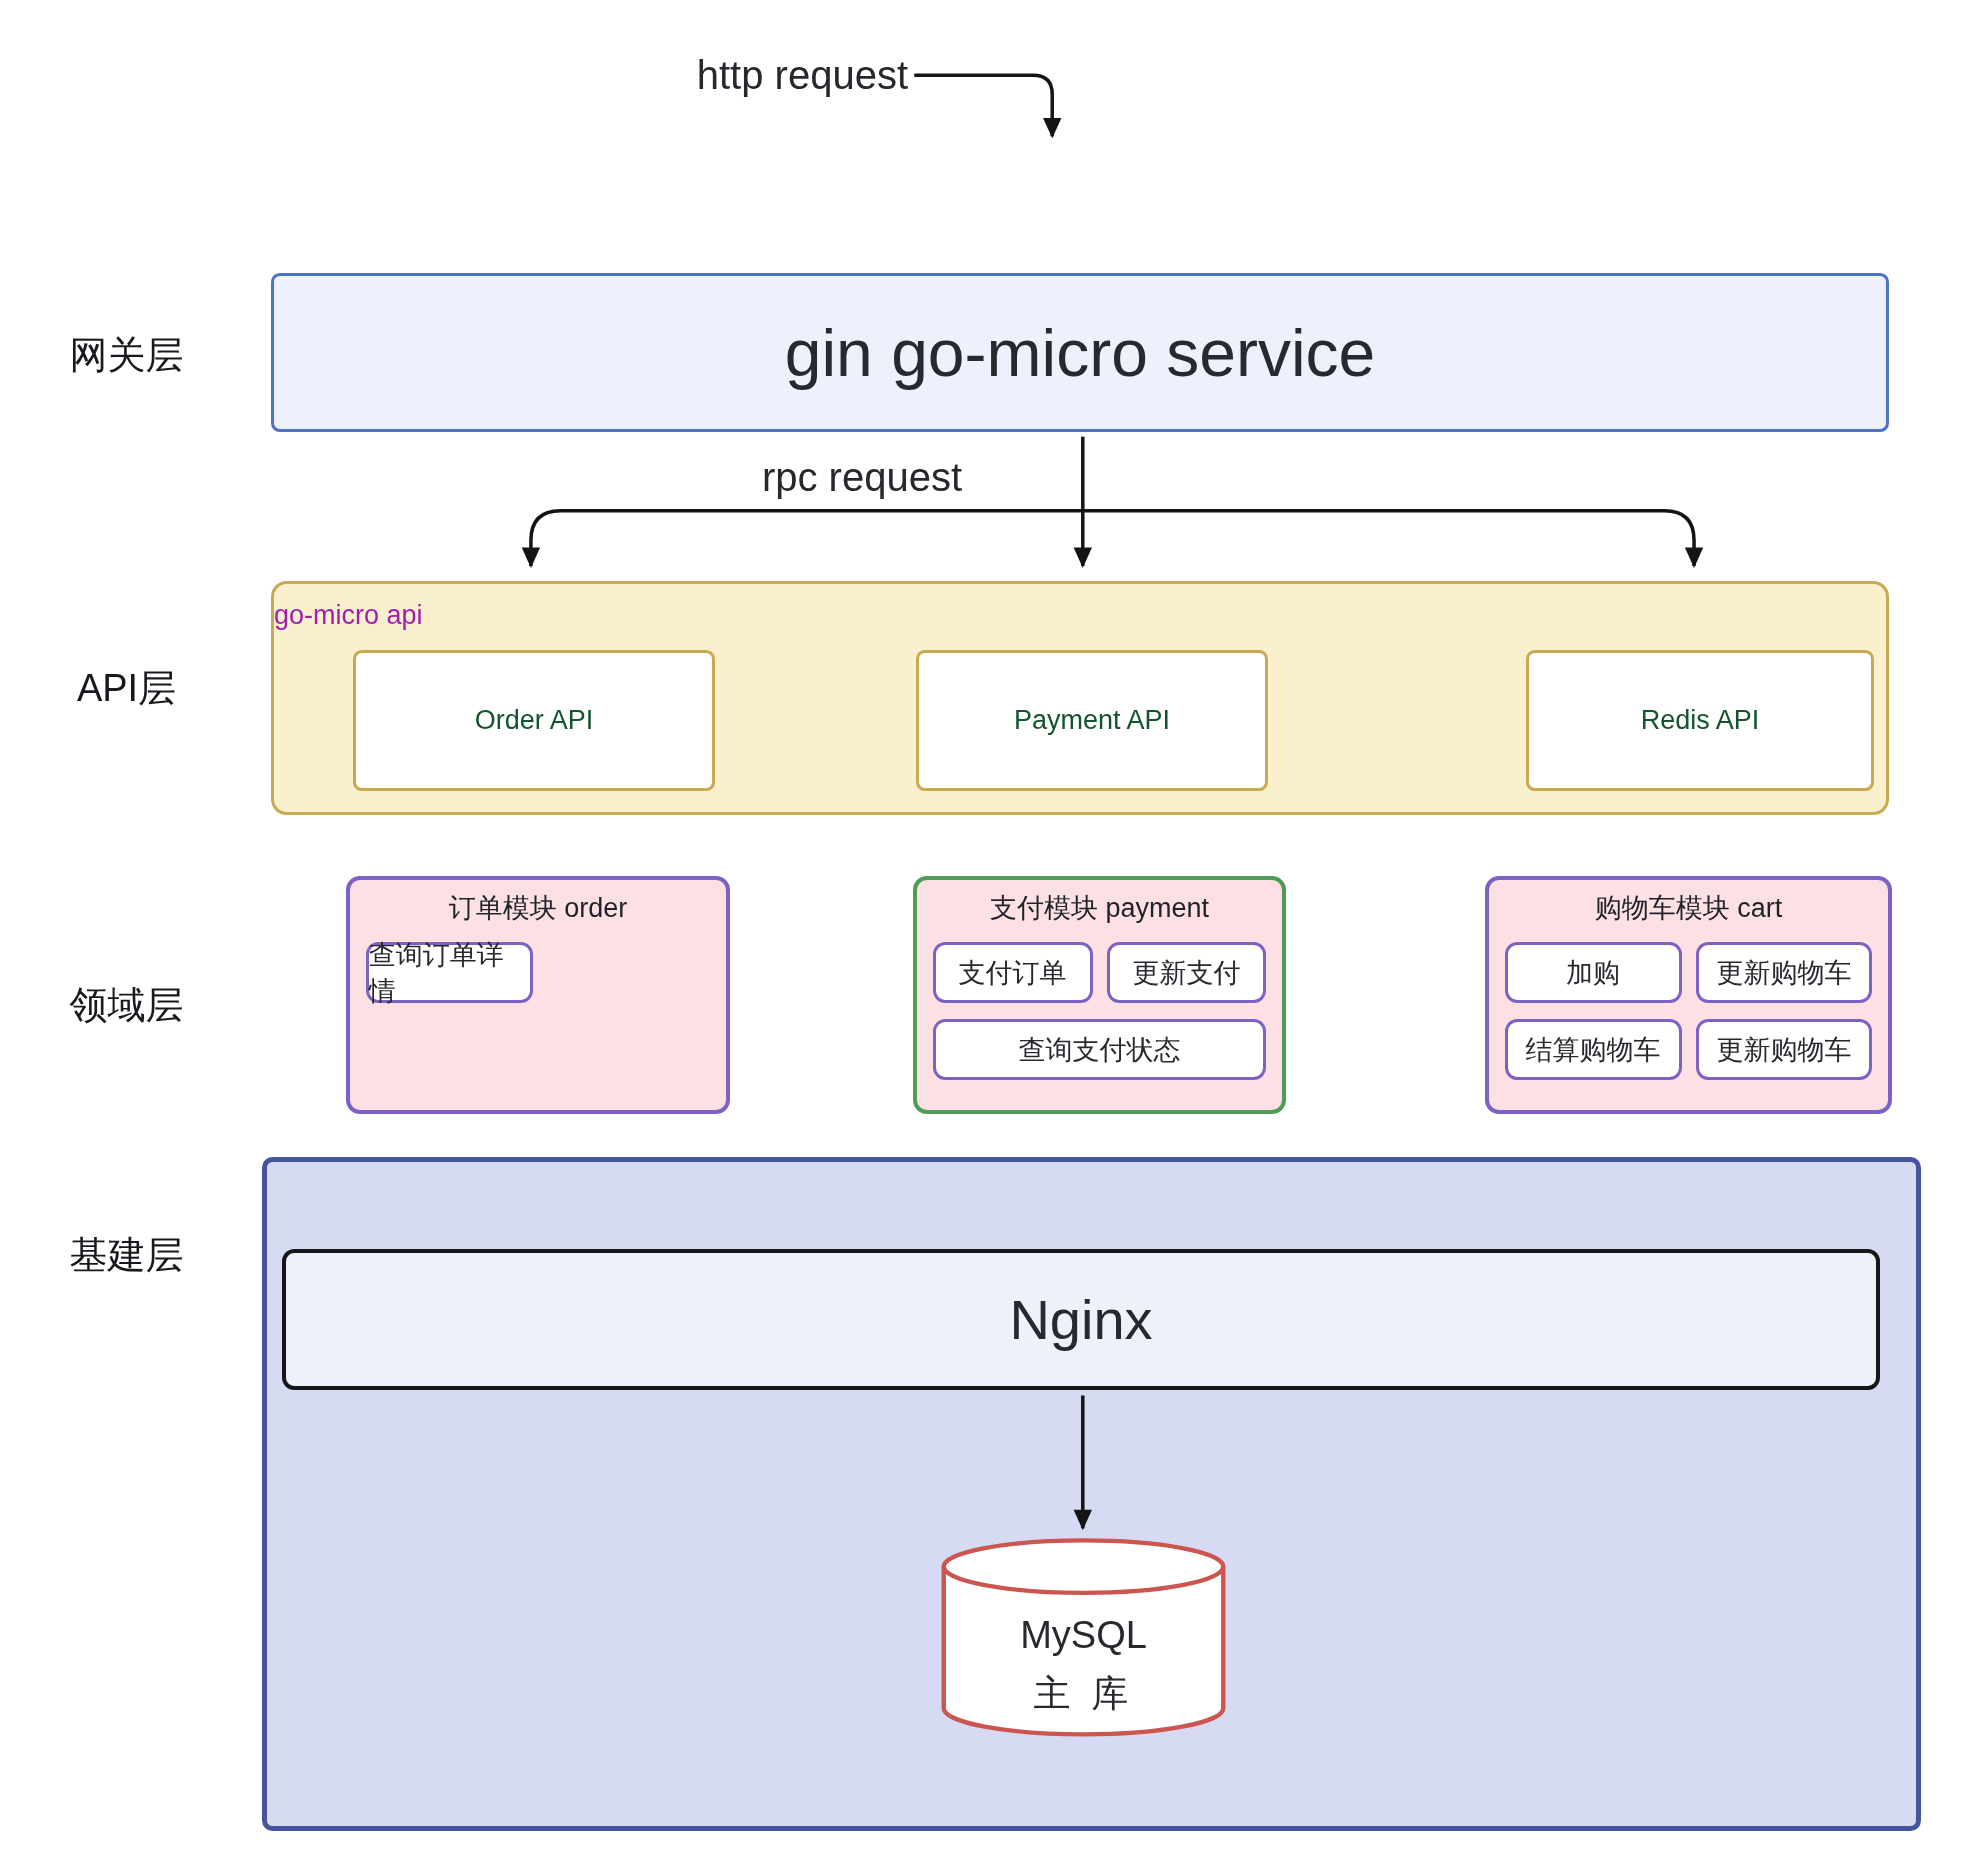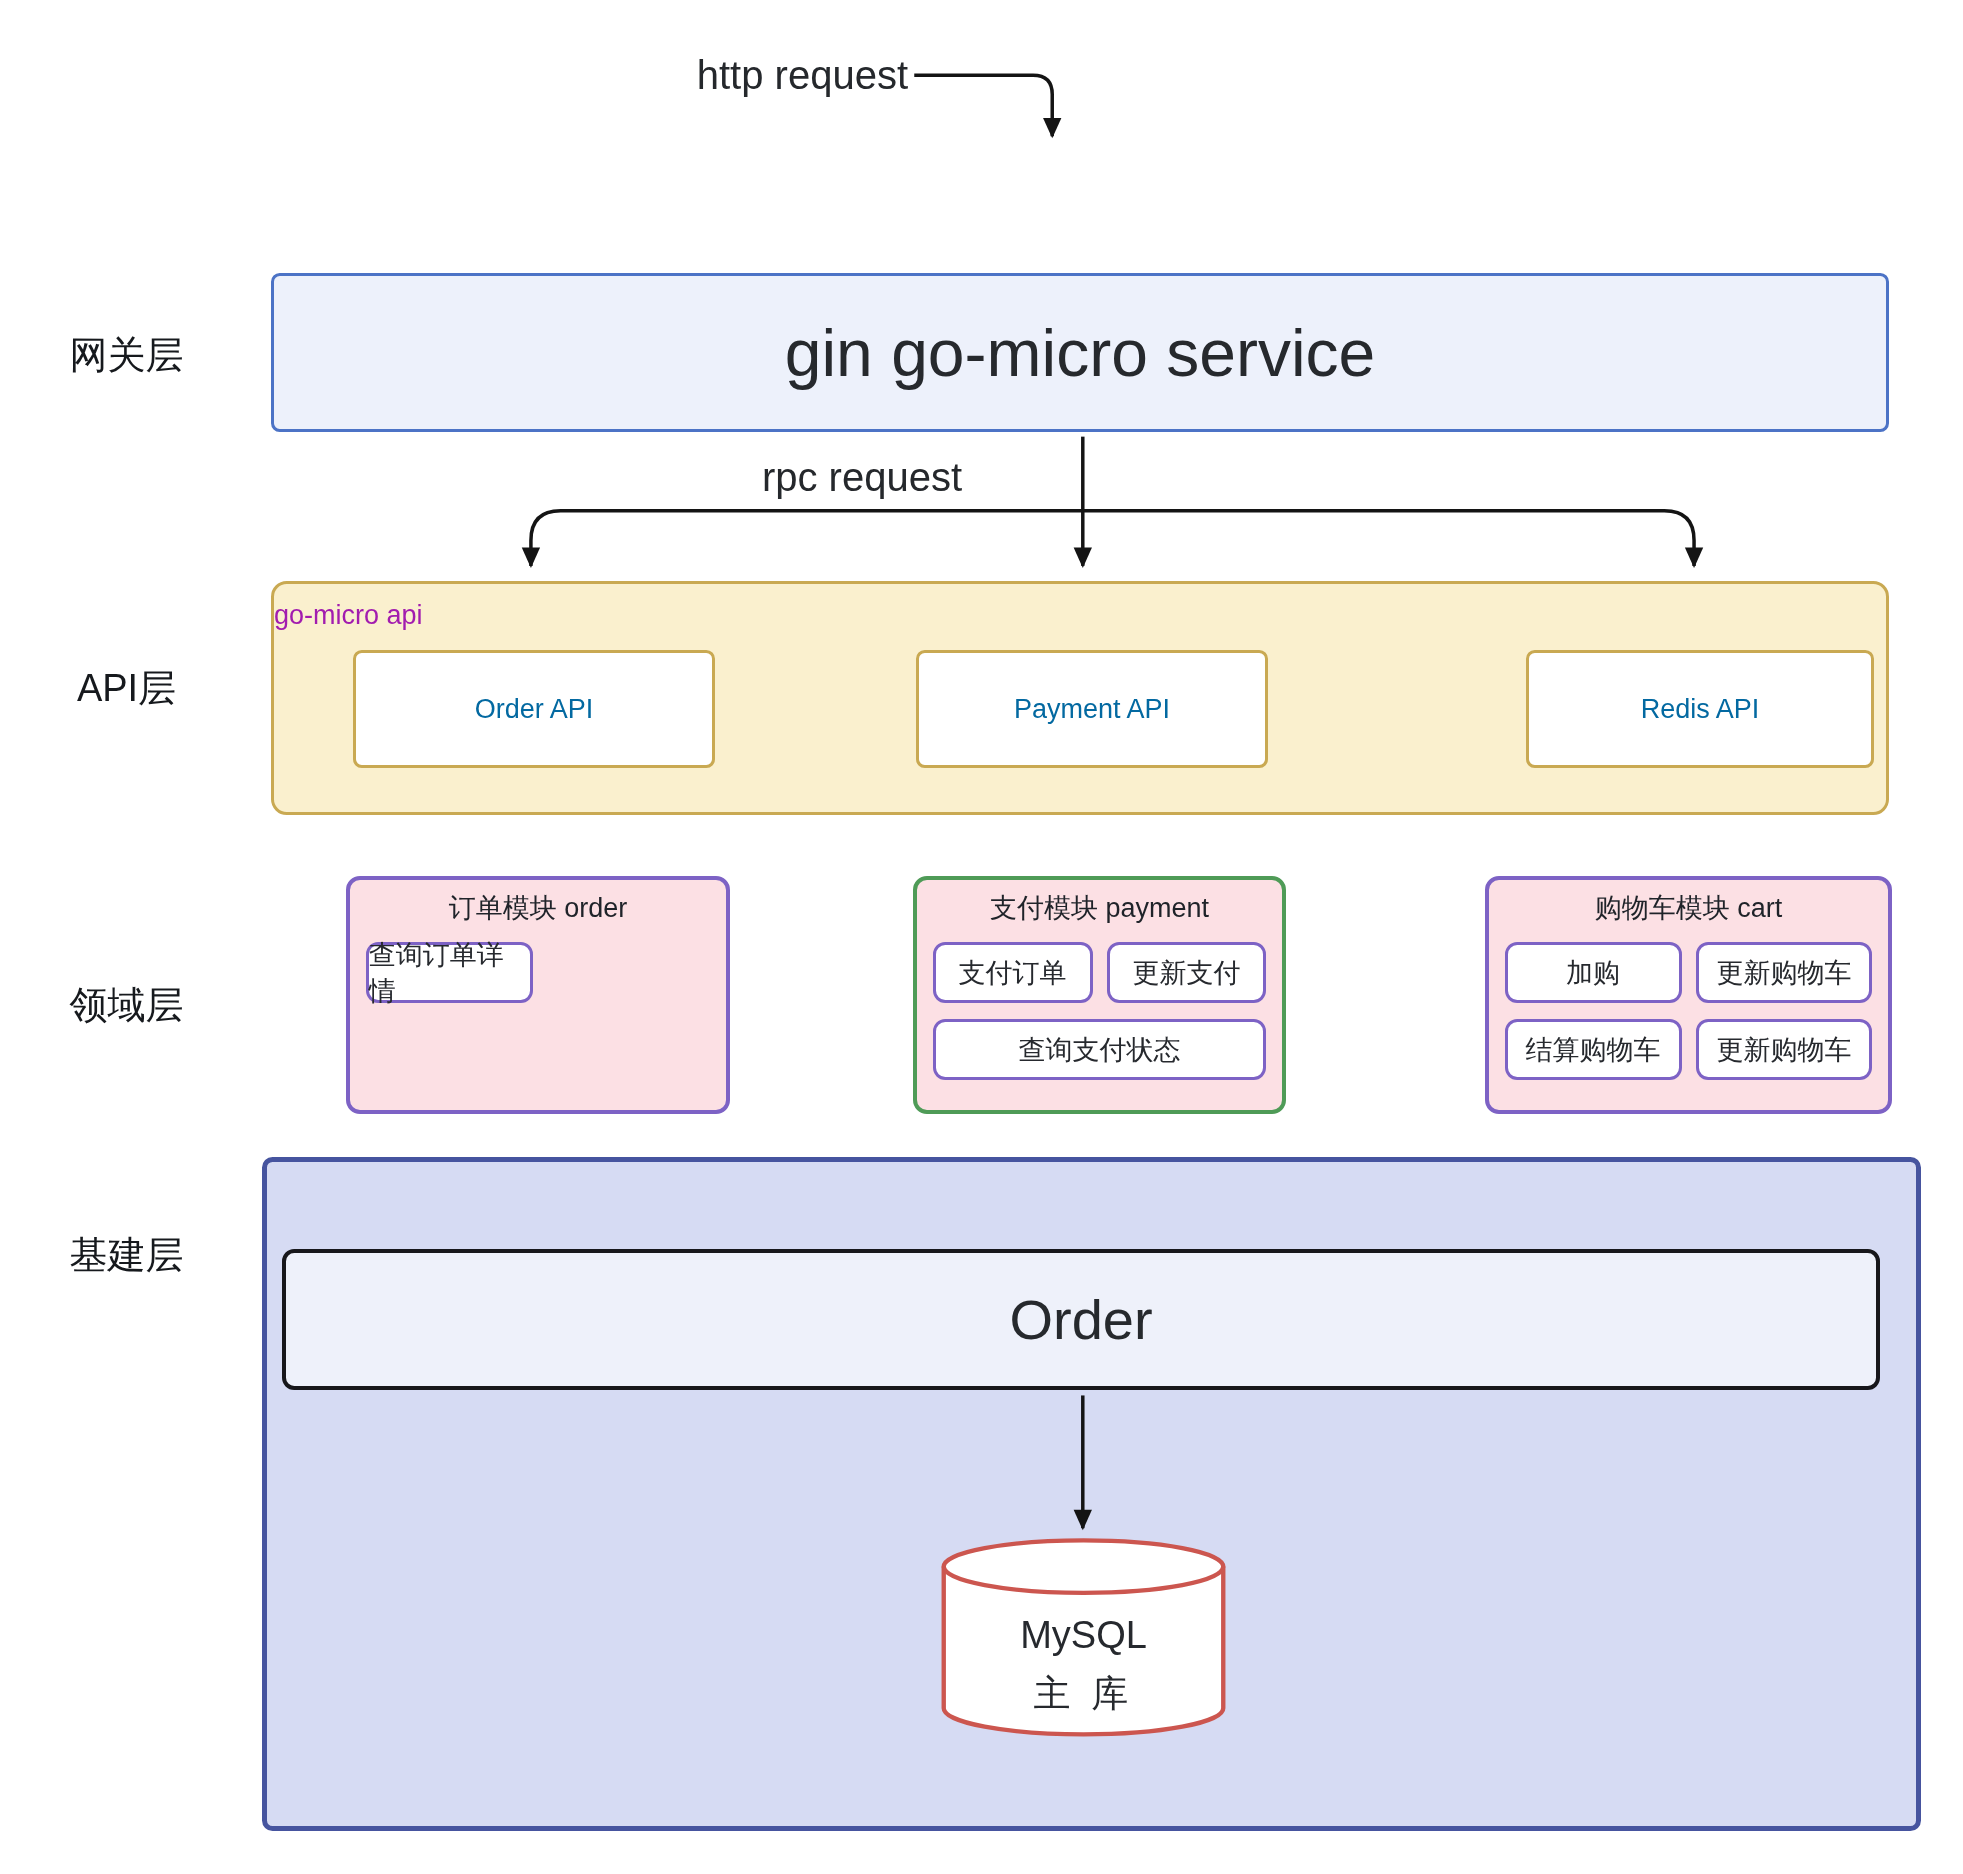--- a/index.html
+++ b/index.html
@@ -36,24 +36,24 @@
   
   .api-container{
     position:absolute;left:271px;top:581px;width:1618px;height:234px;
     background:#faf0ce;border:3.5px solid #c9a952;border-radius:15.7px;
   }
   .api-container-title{
     position:absolute;top:15.7px;left:0;width:100%;text-align:left;
     font-size:27px;color:#a21caf;
   }
   .api-box{
-    position:absolute;top:66px;height:118px;background:#ffffff;
+    position:absolute;top:66px;height:141px;background:#ffffff;
     border:3.5px solid #c9a952;border-radius:8.7px;
     display:flex;align-items:center;justify-content:center;
-    font-size:27px;color:#0369a1;
+    font-size:27px;color:#14532d;
   }
   .api-box.order{left:79px;width:362px;}
   .api-box.payment{left:642px;width:352px;}
   .api-box.cart{left:1252px;width:348px;}
 
   
   .module{
     position:absolute;top:876px;height:238px;background:#fce0e4;
     border:4.4px solid #7d62c5;border-radius:14px;
   }
@@ -147,21 +147,21 @@
       <div class="btn">更新购物车</div>
     </div>
     <div class="btn-row">
       <div class="btn">结算购物车</div>
       <div class="btn">更新购物车</div>
     </div>
   </div>
 
   <div class="infra-container"></div>
   <div class="redis-box">
-    <span>Order</span>
+    <span>Nginx</span>
   </div>
 
   <svg class="cylinder-svg" viewBox="0 0 340 240">
     <path d="M 10 36 L 10 198 A 160 30 0 0 0 330 198 L 330 36" fill="#ffffff" stroke="#cc564f" stroke-width="5"></path>
     <ellipse cx="170" cy="36" rx="160" ry="30" fill="#ffffff" stroke="#cc564f" stroke-width="5"></ellipse>
   </svg>
   <div class="mysql-text mysql-line1">MySQL</div>
   <div class="mysql-text mysql-line2">主 库</div>
 
   <svg class="arrows" viewBox="0 0 2248 2146">

